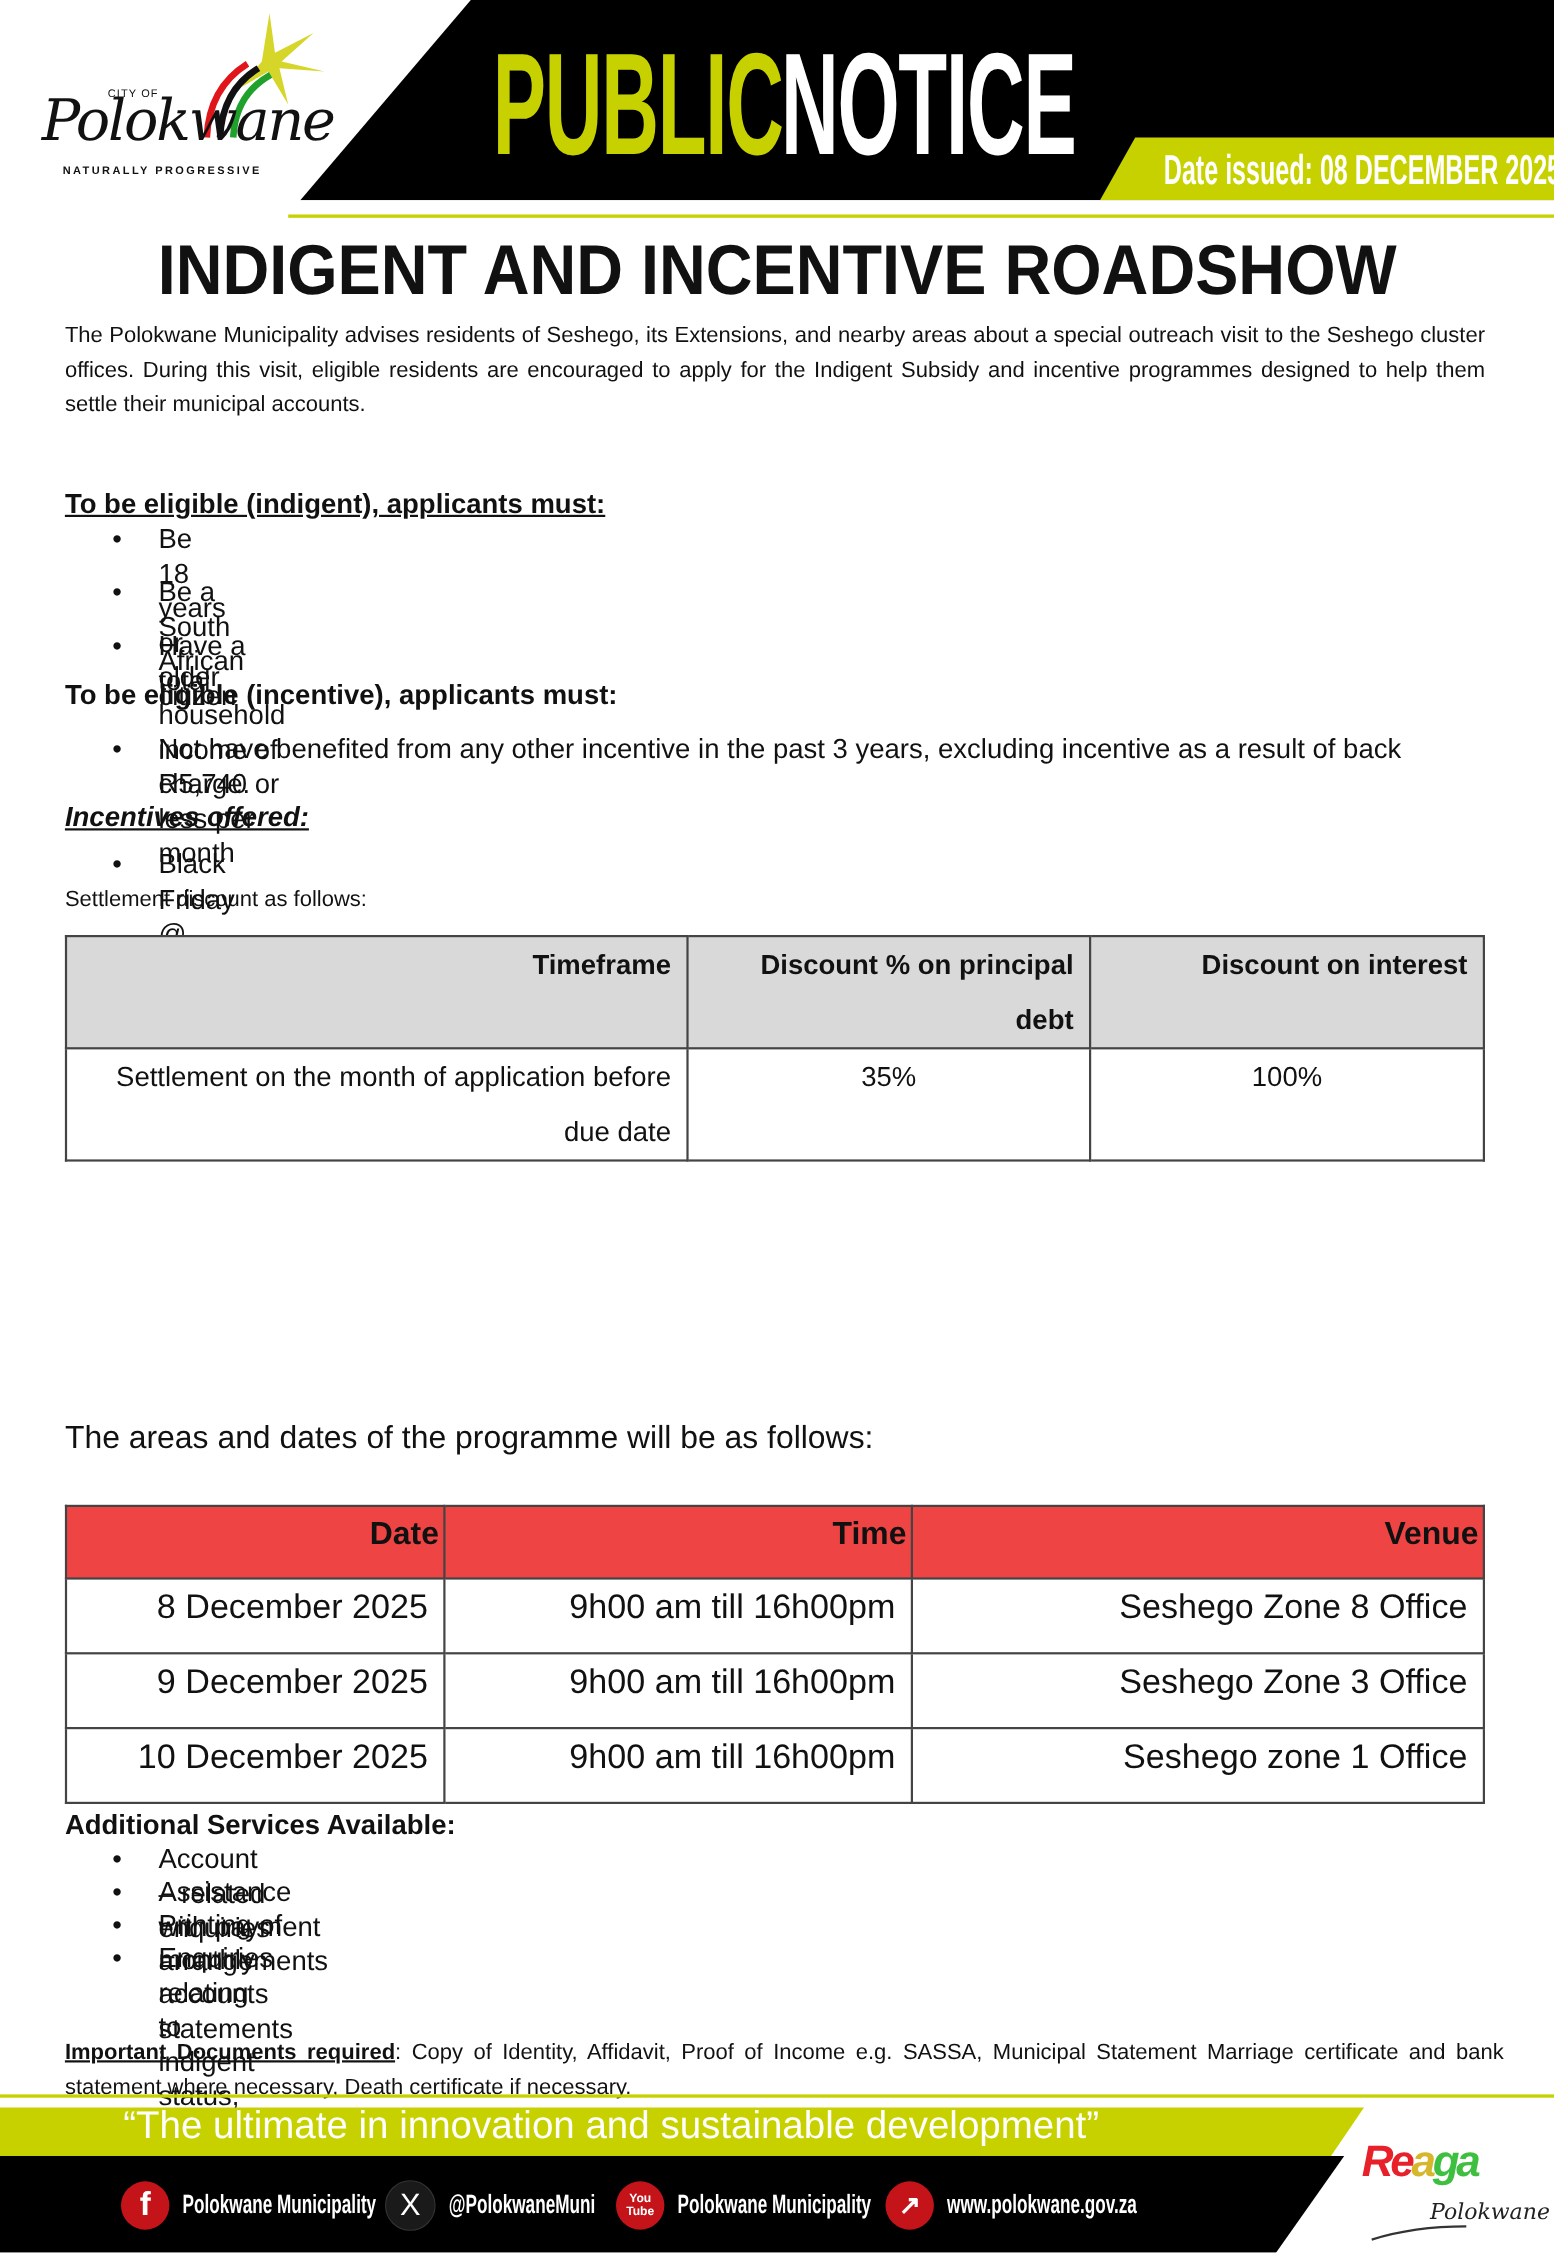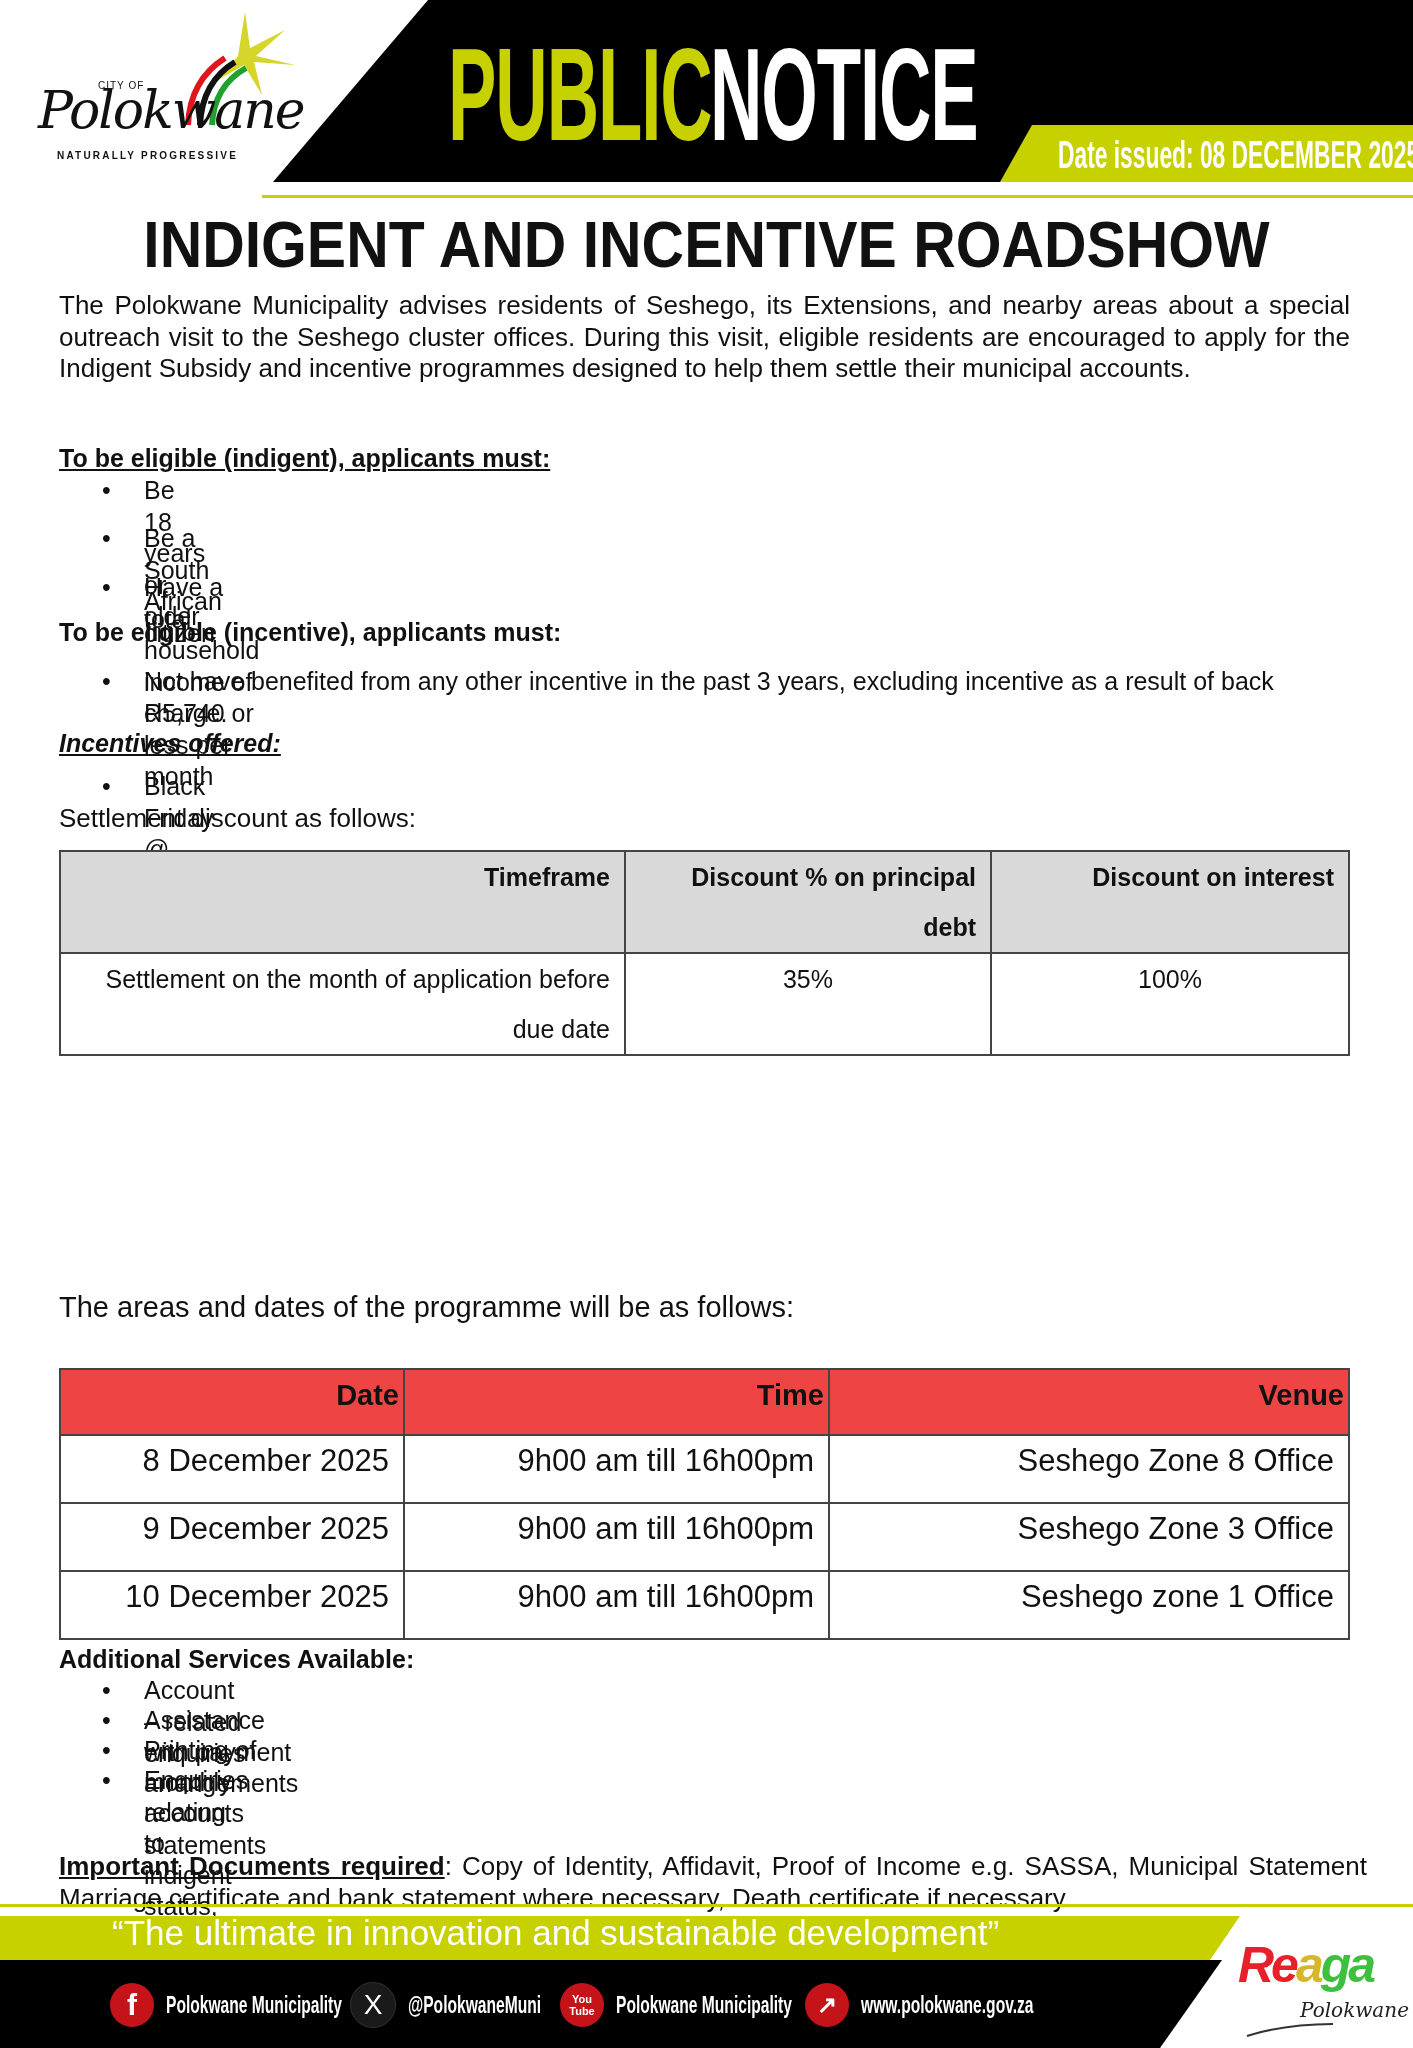--- a/index.html
+++ b/index.html
@@ -14,21 +14,21 @@
   #logo svg { position:absolute; left:150px; top:0; }
 
   #hdr-band { left:0; top:0; width:1413px; height:182px; }
   #title-public { left:448px; top:10px; height:170px; font-family:"Liberation Sans", sans-serif; font-weight:bold; font-size:132px; line-height:170px; color:#c8d100; transform:scaleX(0.55); transform-origin:left top; letter-spacing:-2px; white-space:nowrap; }
   #title-notice { left:710px; top:10px; height:170px; font-family:"Liberation Sans", sans-serif; font-weight:bold; font-size:132px; line-height:170px; color:#fff; transform:scaleX(0.55); transform-origin:left top; letter-spacing:-2px; white-space:nowrap; }
   #date-issued { left:1058px; top:130px; font-family:"Liberation Sans", sans-serif; font-weight:bold; font-size:38px; line-height:50px; color:#fff; transform:scaleX(0.6); transform-origin:left top; white-space:nowrap; }
   #hdr-line { left:262px; top:195px; width:1151px; height:3px; background:#c8d100; }
 
   
   #doc-title { left:0; width:1413px; top:205px; text-align:center; font-weight:bold; font-size:64px; line-height:80px; letter-spacing:0; transform:scaleX(0.92); }
-  .p { font-size:26px; line-height:31.5px; color:#111; }
+  .p { font-size:20px; line-height:31.5px; color:#111; }
   #intro { left:59px; top:290px; width:1291px; text-align:justify; text-align-last:left; }
   .h { font-weight:bold; font-size:25px; }
   .bul { position:absolute; font-size:25px; line-height:31.5px; }
   .bul .dot { position:absolute; left:0; top:0; }
   .bul .txt { position:absolute; left:42px; top:0; }
 
   
   table { border-collapse:collapse; position:absolute; }
   td, th { border:2px solid #444; font-size:25px; vertical-align:top; text-align:right; color:#111; }
   #settle-table { left:59px; top:850px; width:1291px; }
@@ -39,21 +39,21 @@
   #sched-table th { background:#ef4444; font-weight:bold; font-size:29px; line-height:50px; padding:0 4px; height:64px; }
   #sched-table td { font-size:31px; line-height:50px; padding:0 14px; height:66px; }
 
   
   #ftr-line { left:0; top:1904px; width:1413px; height:3px; background:#c8d100; }
   #ftr-band { left:0; top:1912px; width:1413px; height:136px; }
   #slogan { left:112px; top:1913px; width:1000px; font-size:35px; line-height:40px; color:#fff; white-space:nowrap; }
   .soc { position:absolute; top:1978px; height:54px; display:flex; align-items:center; }
   .soc .ic { width:44px; height:44px; border-radius:50%; display:flex; align-items:center; justify-content:center; color:#fff; font-weight:bold; font-family:"Liberation Sans", sans-serif; }
   .soc .lbl { margin-left:12px; color:#fff; font-weight:bold; font-size:24px; transform:scaleX(0.65); transform-origin:left center; white-space:nowrap; }
-  #reaga { left:1238px; top:1935px; font-weight:bold; font-size:50px; font-style:italic; letter-spacing:-3px; line-height:60px; }
+  #reaga { left:1238px; top:1935px; font-weight:bold; font-size:40px; font-style:italic; letter-spacing:-3px; line-height:60px; }
   #reaga-sub { left:1300px; top:1998px; font-family:"DejaVu Serif", serif; font-style:italic; font-size:20px; color:#222; }
 </style>
 </head>
 <body>
 
 <svg id="hdr-band" class="abs" width="1413" height="182" viewBox="0 0 1413 182">
   <polygon points="428,0 1413,0 1413,182 273,182" fill="#000"></polygon>
   <polygon points="1032,125 1413,125 1413,182 1000,182" fill="#c8d100"></polygon>
 </svg>
 

